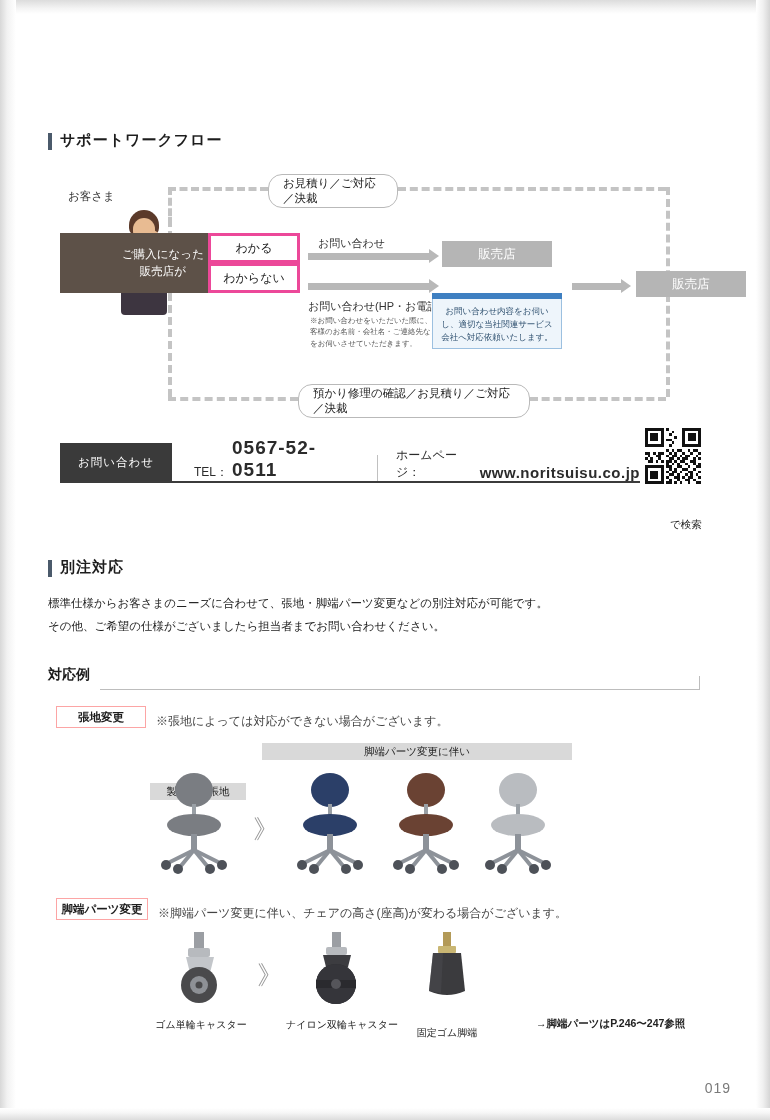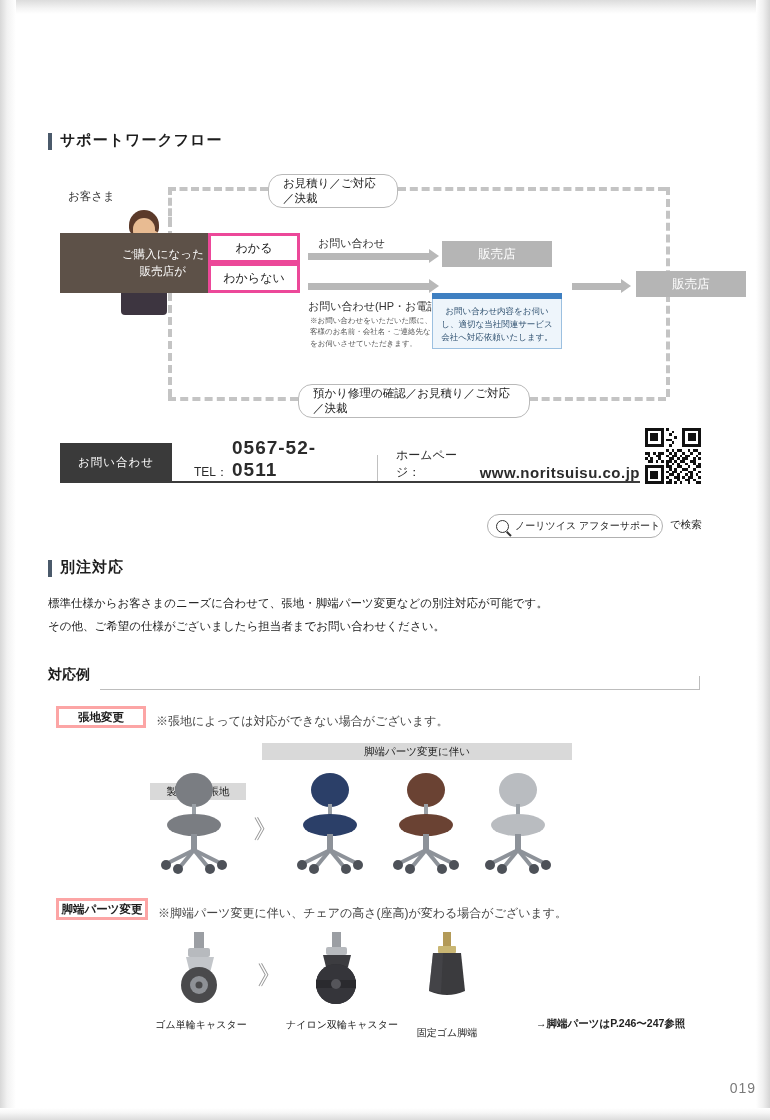--- a/index.html
+++ b/index.html
@@ -212,40 +212,40 @@
   .para {
     position: absolute; font-size: 11.5px; line-height: 2; color: #222;
   }
 
   
   .rule-wrap { position: absolute; left: 48px; top: 676px; width: 652px; height: 14px; }
   .rule-line { position: absolute; left: 0; top: 13px; width: 652px; height: 1px; background: #bdbdbd; }
   .rule-cap { position: absolute; right: 0; top: 0; width: 1px; height: 14px; background: #bdbdbd; }
 
   .tagbox {
-    position: absolute; border: 3px solid #fca5a5; background: #fff;
+    position: absolute; border: 1px solid #fca5a5; background: #fff;
     display: flex; align-items: center; justify-content: center;
     font-size: 11.5px; font-weight: bold; color: #1d1d1d;
   }
   .tagnote { position: absolute; font-size: 12px; color: #444; }
 
   .capbar {
     position: absolute; background: #d9d9d9; color: #222;
     display: flex; align-items: center; justify-content: center;
     font-size: 10.5px; height: 17px;
   }
 
   .chairslot { position: absolute; width: 105px; height: 110px; }
   .partslot { position: absolute; width: 95px; height: 85px; }
 
   .partlabel { position: absolute; font-size: 10px; color: #222; text-align: center; }
   .refnote { position: absolute; font-size: 10.5px; color: #222; font-weight: bold; }
 
   .pagenum {
-    position: absolute; right: 14px; bottom: 24px;
+    position: absolute; right: 39px; bottom: 24px;
     font-size: 14px; color: #7a7a7a; letter-spacing: 1px;
   }
 </style>
 </head>
 <body>
 
 <div class="page">
   <div class="edge-top"></div>
   <div class="edge-left"></div>
   <div class="edge-right"></div>
@@ -426,24 +426,20 @@
             <rect x="18" y="19" width="1" height="1"></rect>
           <rect x="8" y="20" width="2" height="1"></rect>
             <rect x="11" y="20" width="1" height="1"></rect>
           <rect x="13" y="20" width="1" height="1"></rect>
             <rect x="16" y="20" width="1" height="1"></rect>
           <rect x="19" y="20" width="2" height="1"></rect>
         </g>
       </svg>
     </div>
 
-    <div class="search-pill">
-      <span class="mag"></span>
-      <span>ノーリツイス アフターサポート</span>
-    </div>
     <div class="search-suffix">で検索</div>
 
     <div class="sec-head" style="left:48px; top:558px;">別注対応</div>
     <div class="para" style="left:48px; top:592px;">標準仕様からお客さまのニーズに合わせて、張地・脚端パーツ変更などの別注対応が可能です。</div>
     <div class="para" style="left:48px; top:615px;">その他、ご希望の仕様がございましたら担当者までお問い合わせください。</div>
 
     <div class="sec-head2" style="left:48px; top:666px;">対応例</div>
     <div class="rule-wrap">
       <div class="rule-line" style="left:52px; width:600px;"></div>
       <div class="rule-cap"></div>

